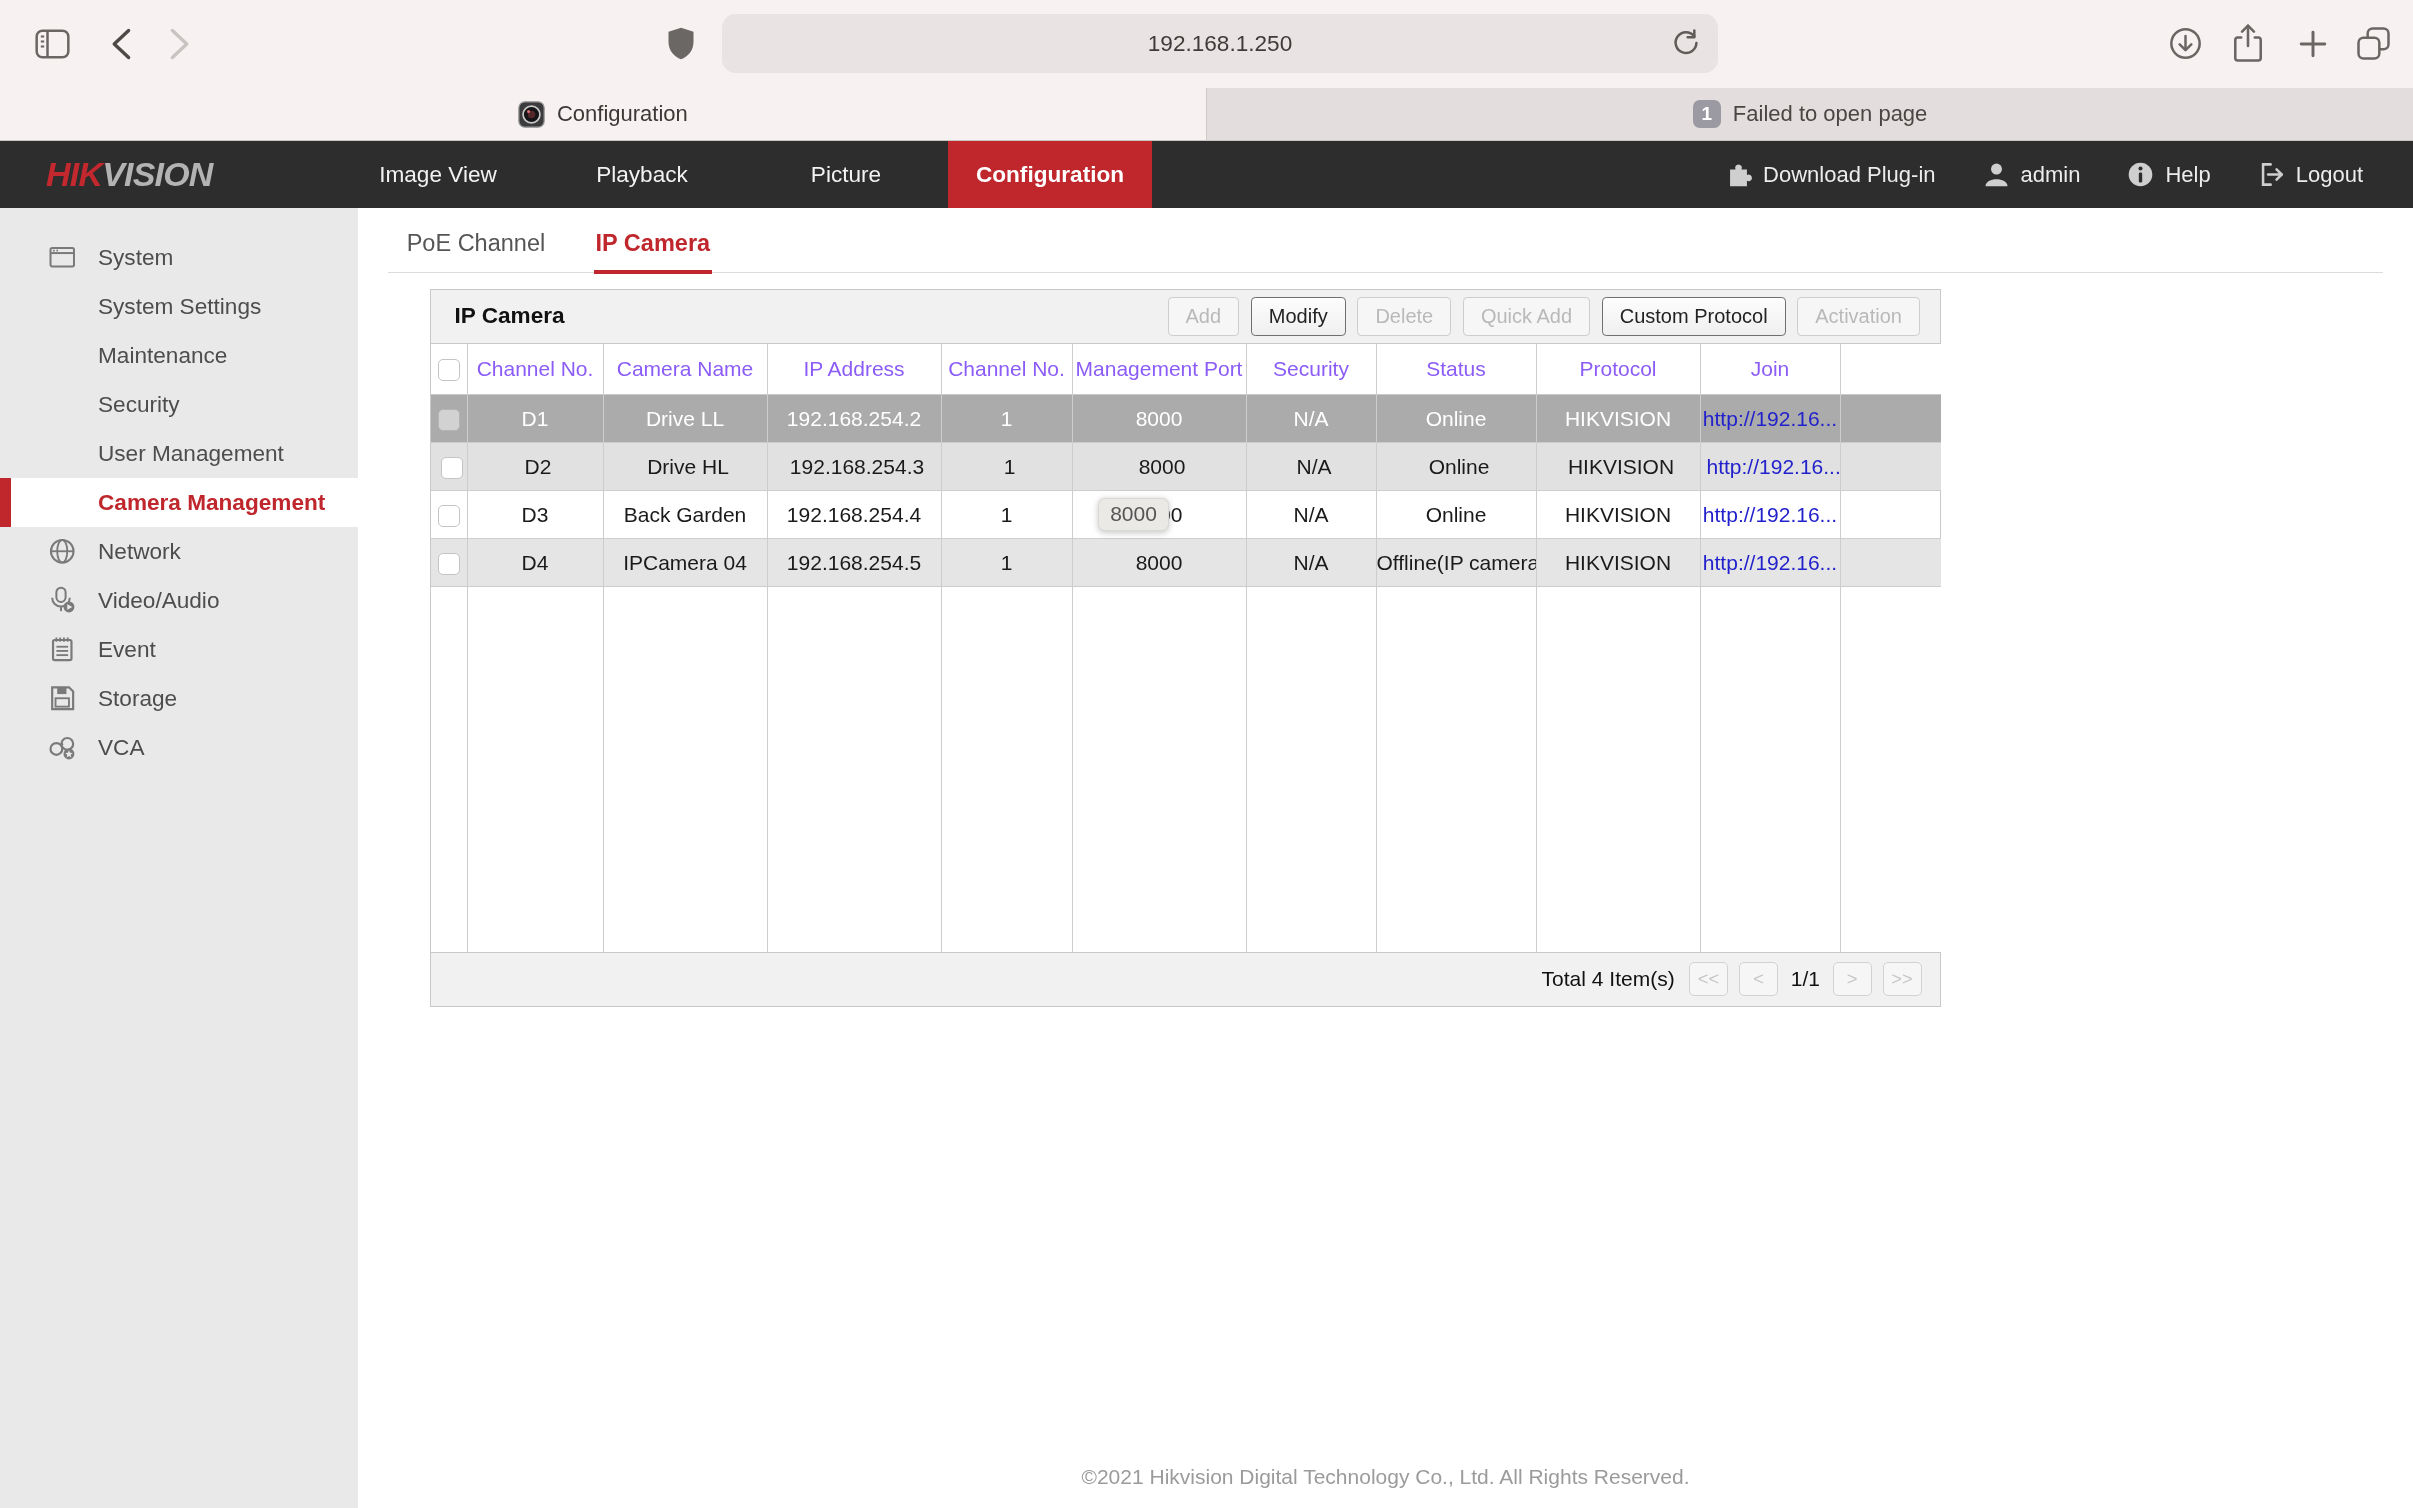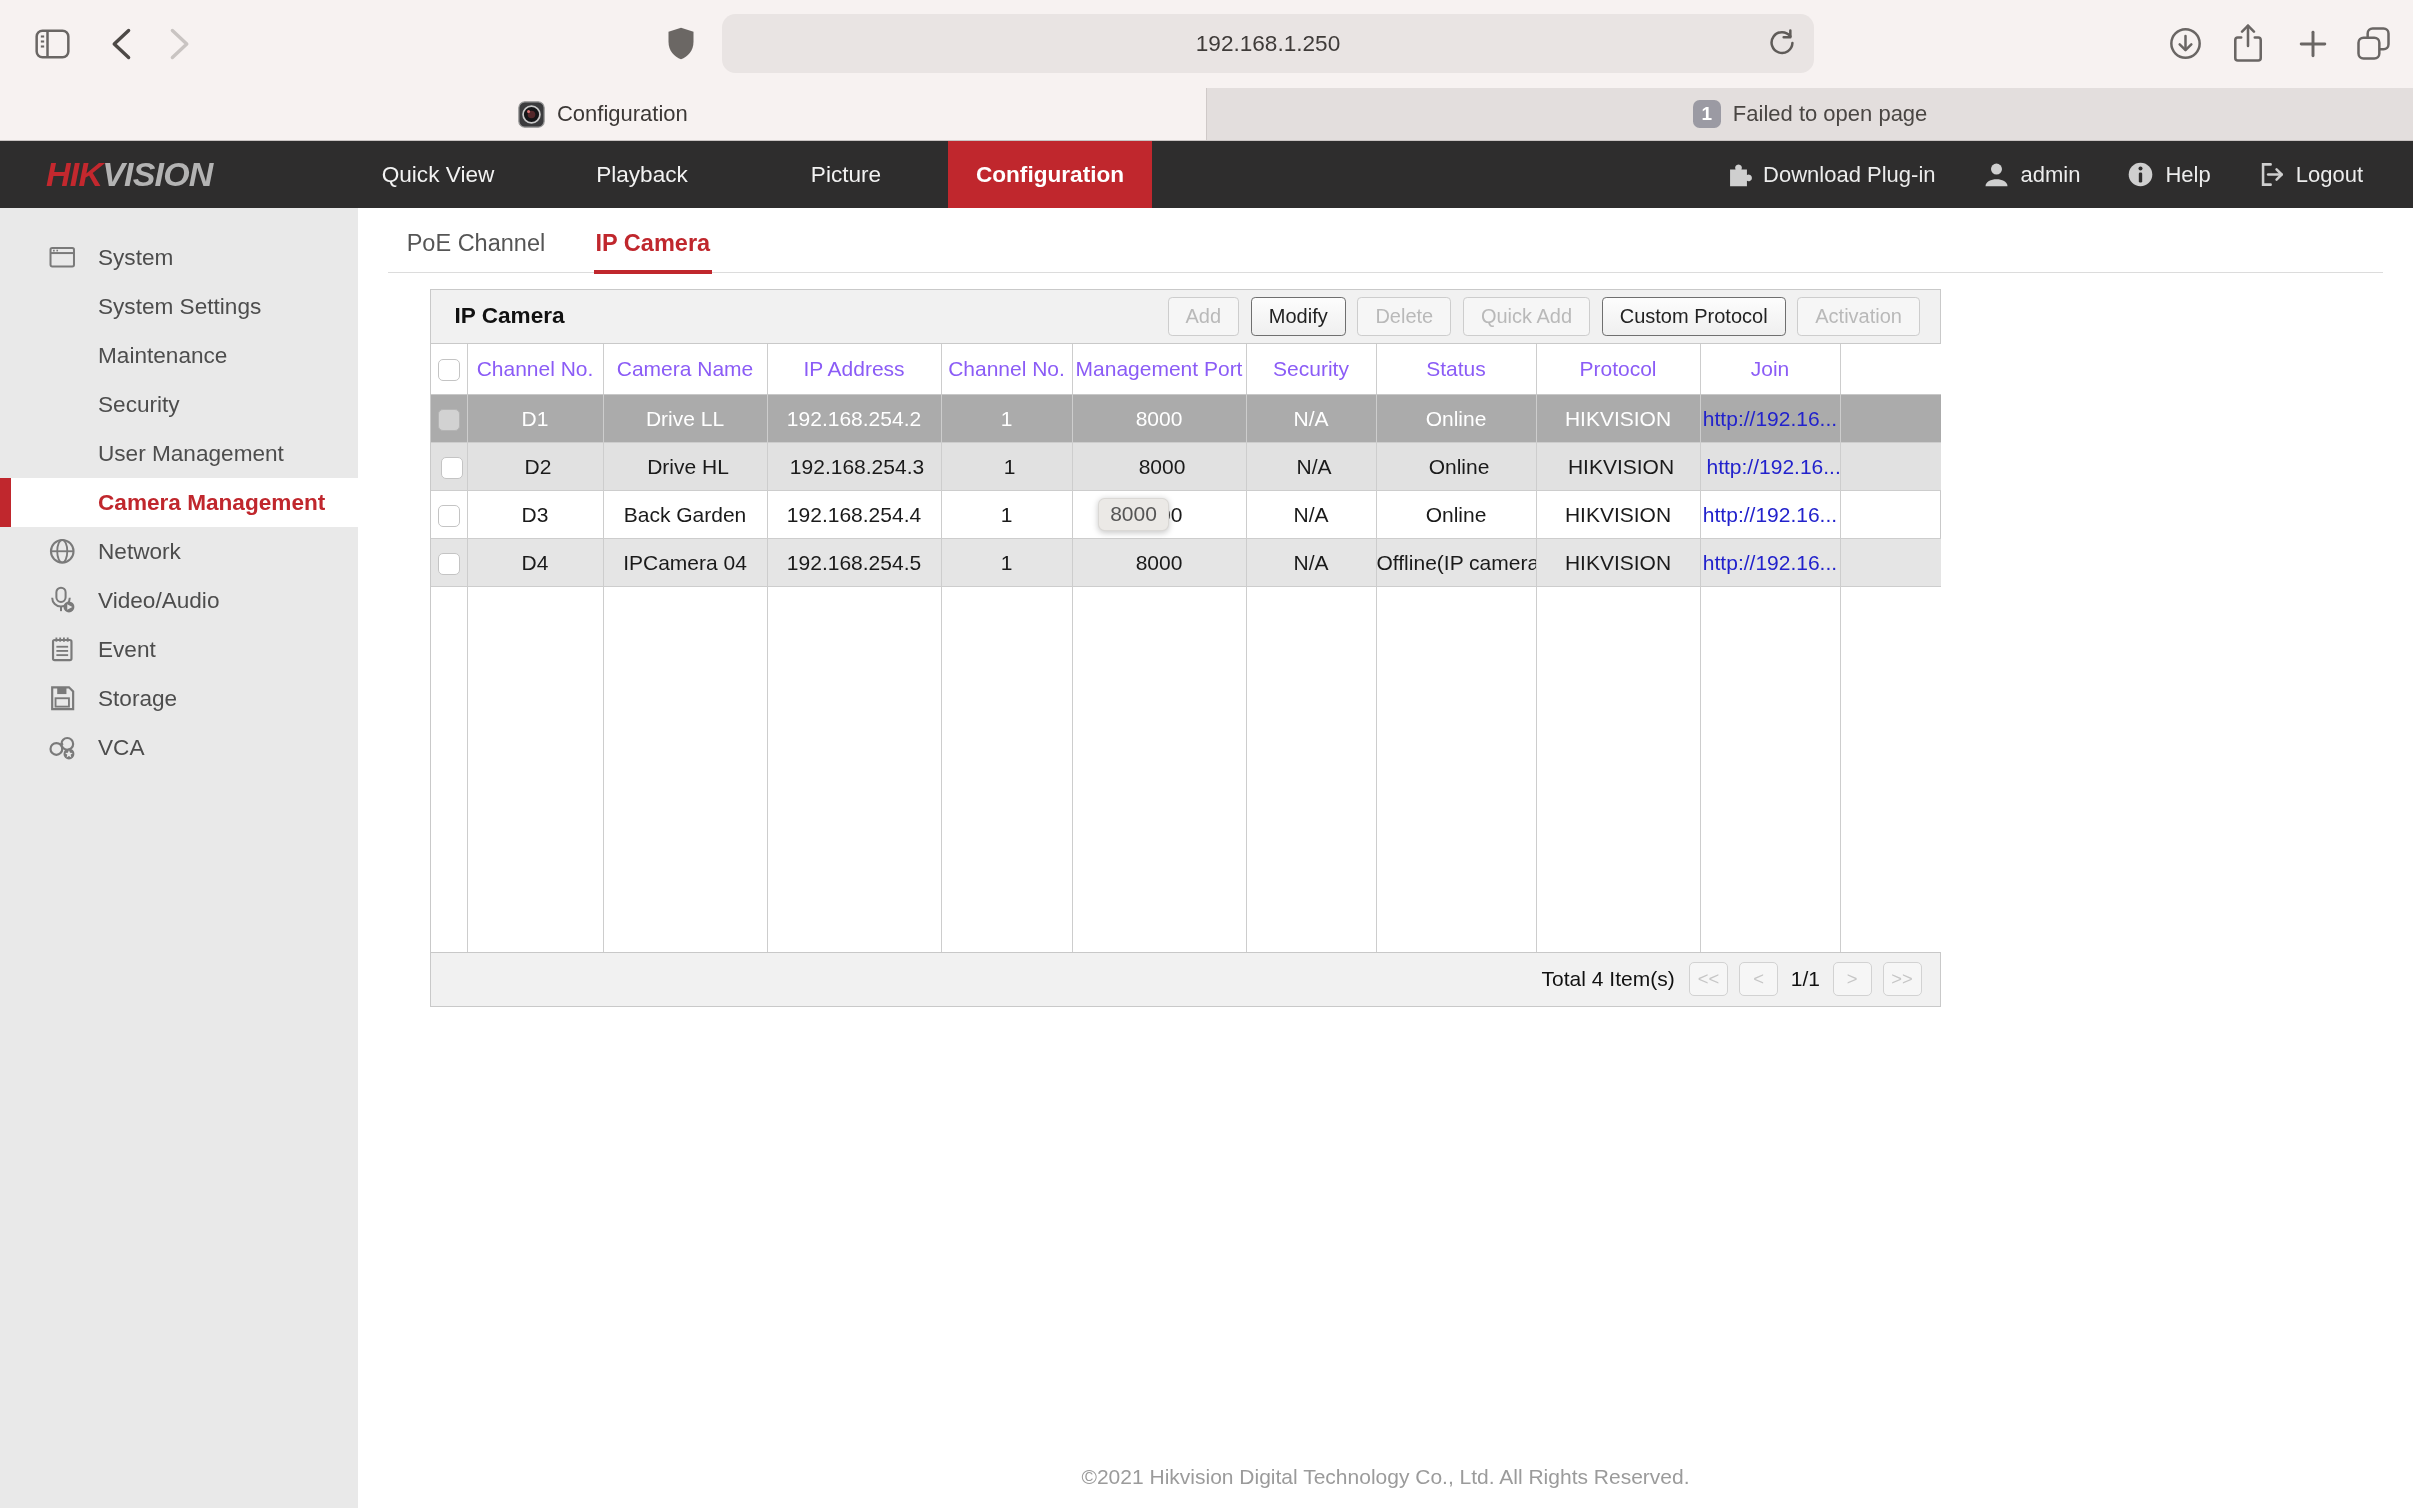--- a/index.html
+++ b/index.html
@@ -1,21 +1,21 @@
 <!DOCTYPE html>
 <html style="font-size:13.4px"><head>
 <meta charset="utf-8">
 <style>
   * { margin:0; padding:0; box-sizing:border-box; }
   html,body { width:2413px; height:1508px; overflow:hidden; font-family:"Liberation Sans", sans-serif; background:#fff; }
 
   
   .toolbar { position:relative; height:88px; background:#f7f2f1; }
   .tb-btn { position:absolute; top:25px; width:37px; height:37px; display:flex; align-items:center; justify-content:center; cursor:pointer; }
-  .urlbar { position:absolute; left:722px; top:14.2px; width:1092px; height:59px; background:#e9e4e3; border-radius:13.4px; display:flex; align-items:center; justify-content:center; }
+  .urlbar { position:absolute; left:722px; top:14.2px; width:996px; height:59px; background:#e9e4e3; border-radius:13.4px; display:flex; align-items:center; justify-content:center; }
   .urlbar .url { font-size:22.6px; color:#3f3b39; }
   .urlbar .reload { position:absolute; right:17px; top:14.2px; }
 
   .tabbar { height:53px; display:flex; background:#f7f2f1; border-bottom:0.8px solid #c9c3c2; }
   .tab { flex:1 1 0; display:flex; align-items:center; justify-content:center; gap:11.7px; font-size:22px; color:#3c3836; cursor:pointer; }
   .tab.inactive { background:#e3dedd; border-left:0.8px solid #cfc9c8; color:#4a4643; }
   .tab-badge { min-width:28.5px; height:28.5px; border-radius:6.7px; background:#9b9aa3; color:#fff; font-size:19px; font-weight:bold; display:flex; align-items:center; justify-content:center; }
 
   
   .site-header { position:relative; height:67px; background:#2e2d2d; }
@@ -158,21 +158,21 @@
     <span>Failed to open page</span>
   </div>
 </div>
 
 <div class="site-header">
   <div class="logo">
     <span class="hik">HIK</span>
       <span class="vision">VISION</span>
   </div>
   <div class="main-nav">
-    <div class="nav-item">Quick View</div>
+    <div class="nav-item">Image View</div>
     <div class="nav-item">Playback</div>
     <div class="nav-item">Picture</div>
     <div class="nav-item active">Configuration</div>
   </div>
   <div class="header-actions">
     <div class="ha-item">
       <span>
         <svg width="27" height="27" viewBox="0 0 32 32">
             <path d="M6 12 h6.5 a4 4 0 1 1 7 0 H26 v6.5 a4 4 0 1 1 0 7 V32 H6 Z" transform="translate(0,-2)" fill="#cfcfcf"></path>
           </svg>

